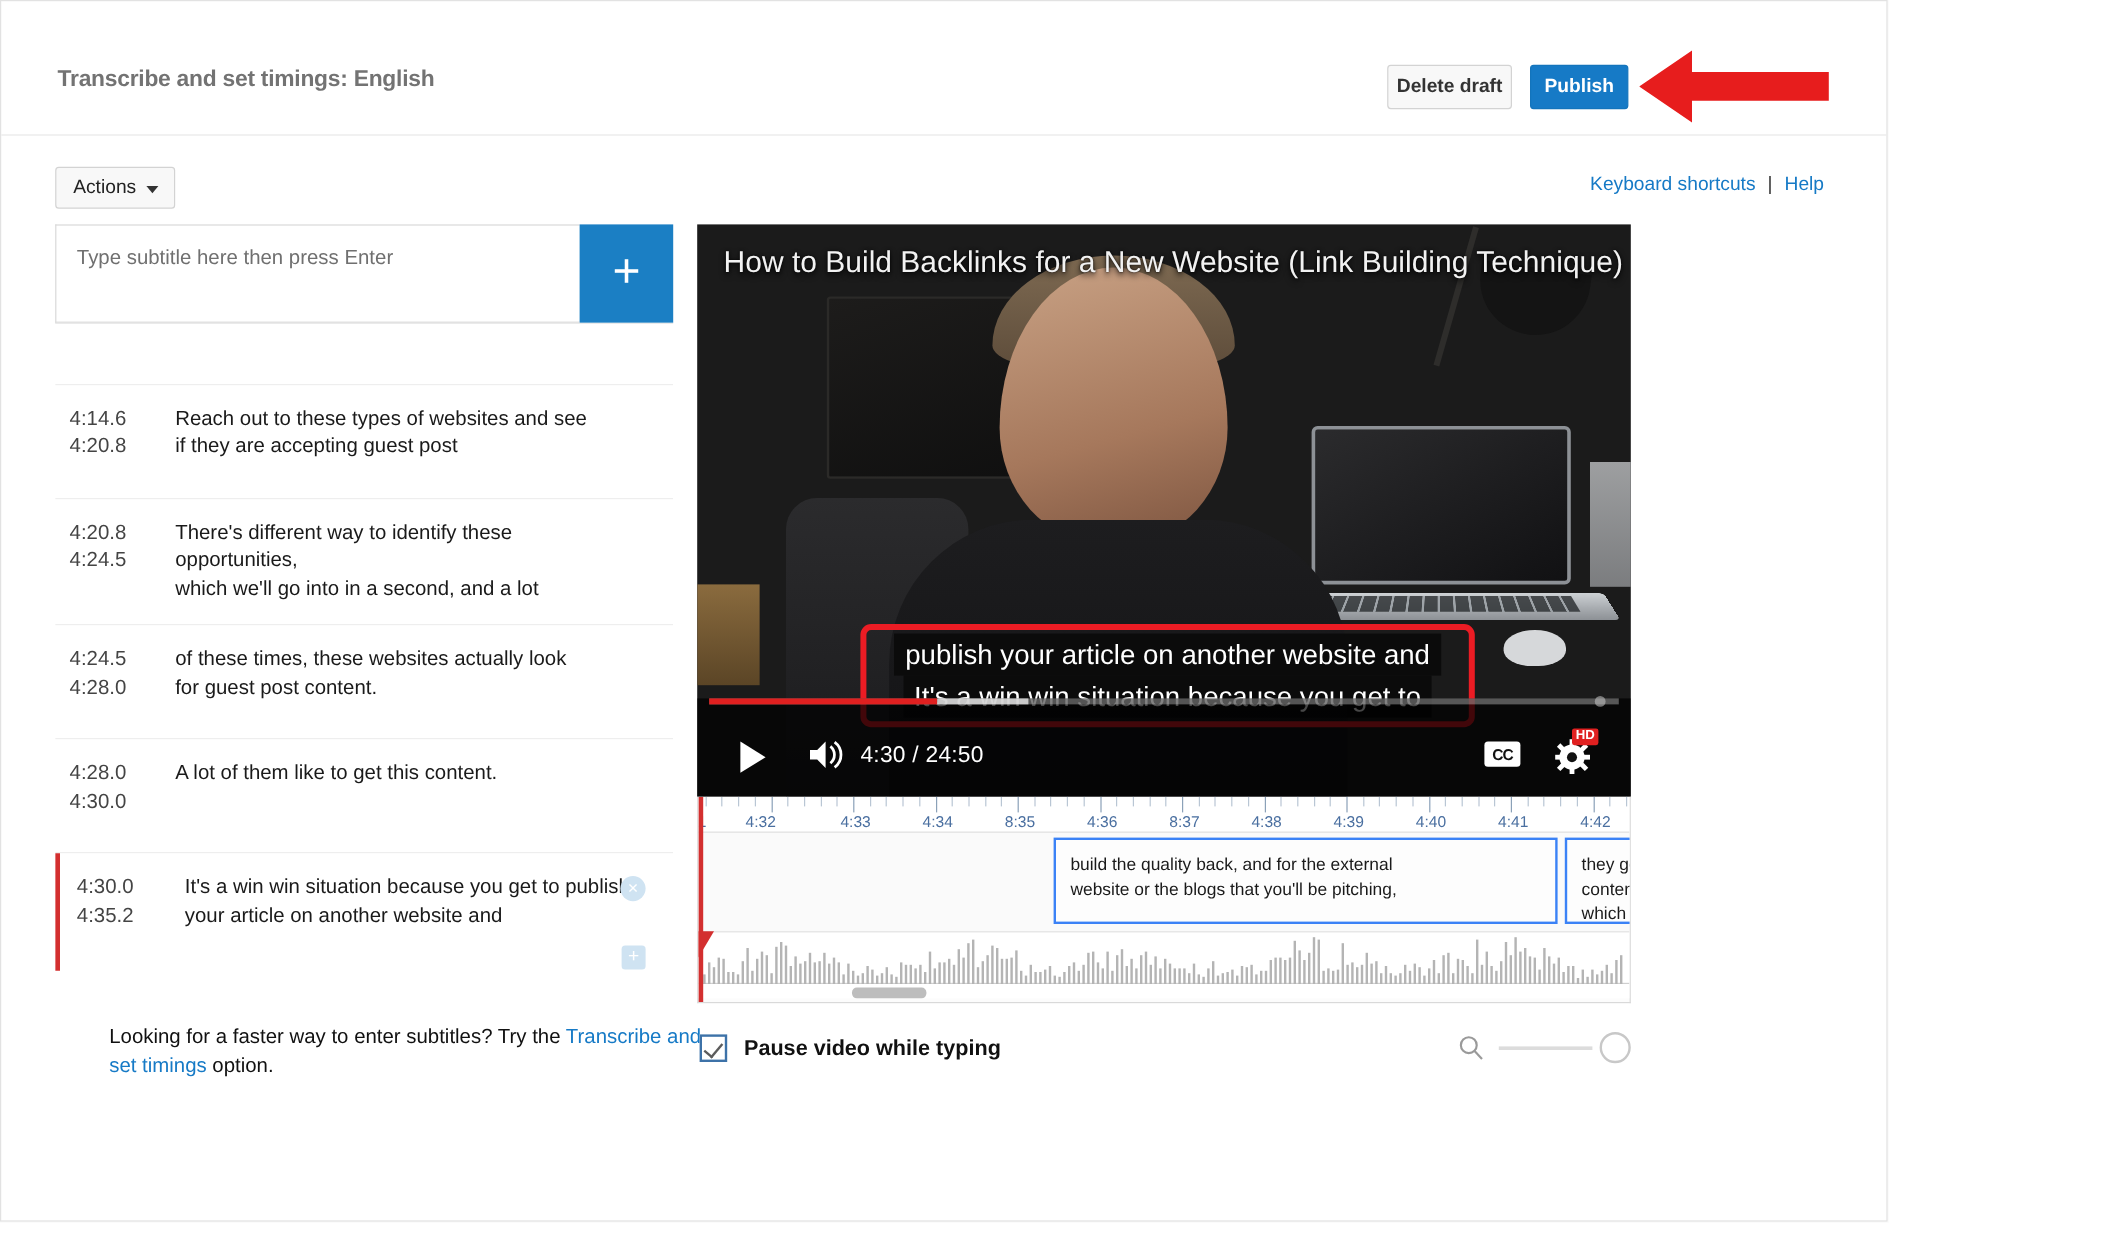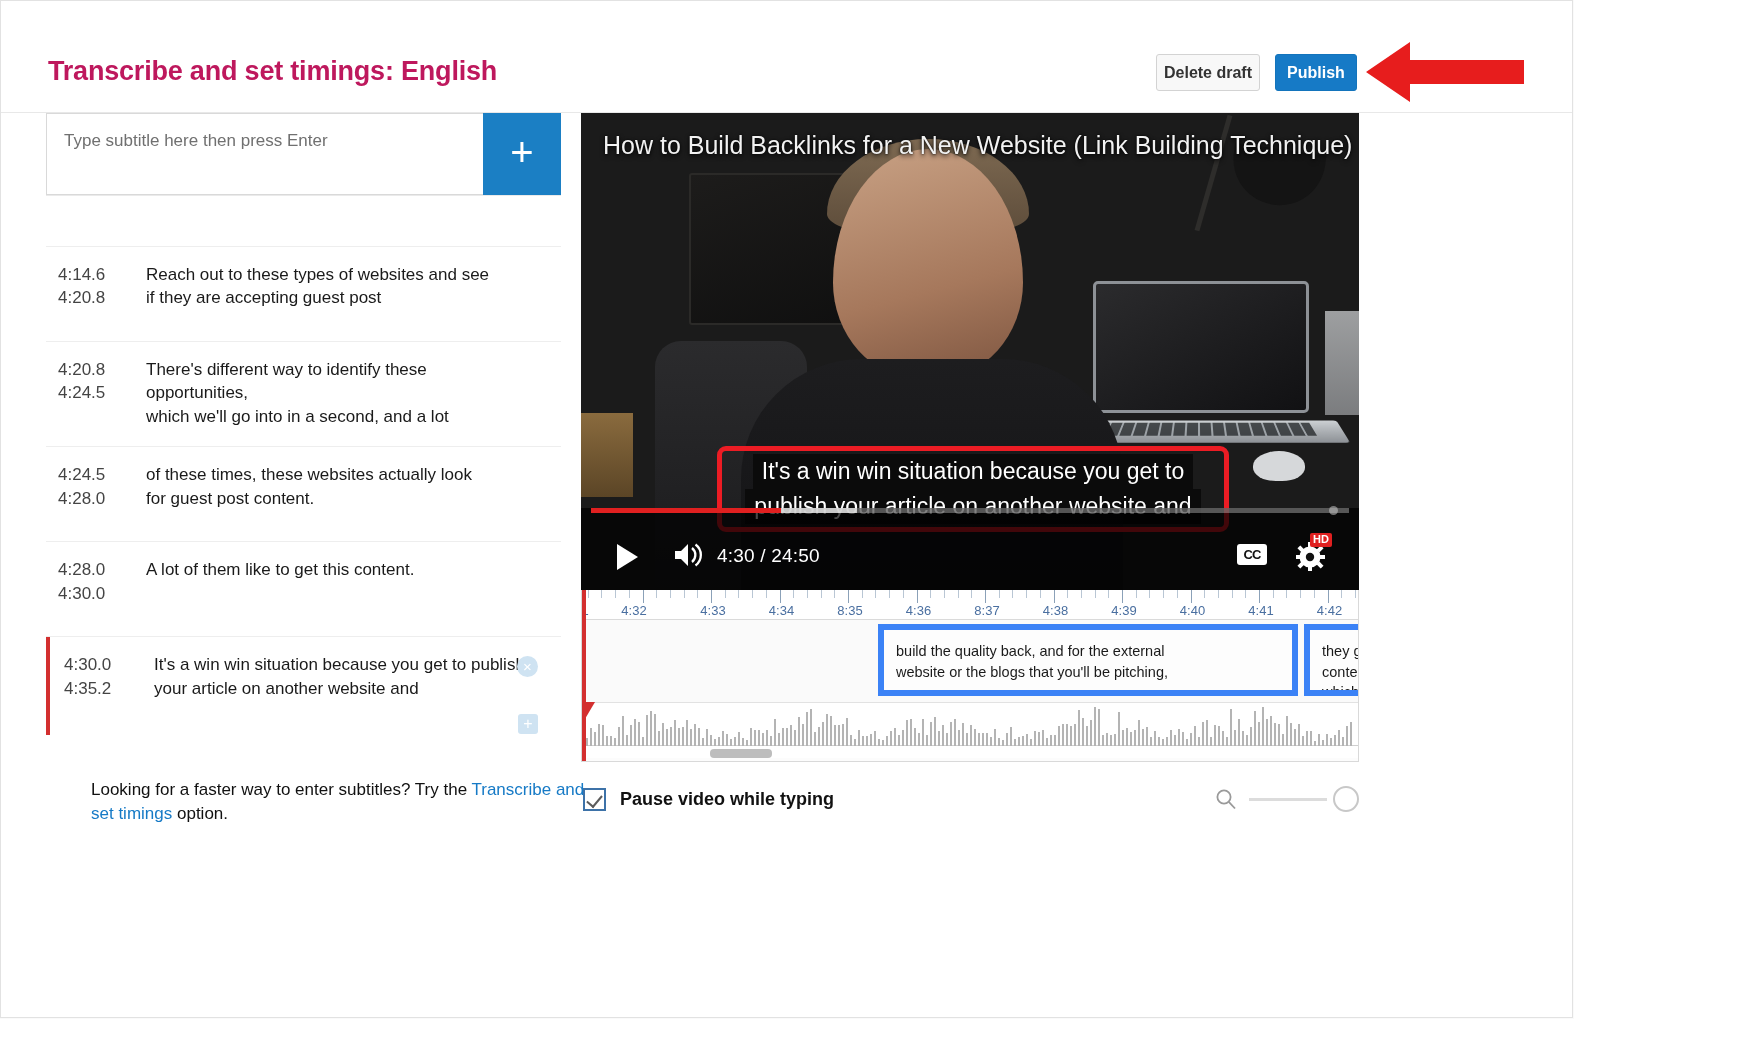--- a/index.html
+++ b/index.html
@@ -26,23 +26,23 @@
   }
   
   .header {
     position: relative;
     height: 112px;
     border-bottom: 1px solid #e8e8e8;
   }
   .page-title {
     position: absolute;
     left: 47px; top: 55px;
-    font-size: 27px;
+    font-size: 19px;
     font-weight: bold;
-    color: #be185d;
+    color: #737373;
     letter-spacing: -0.2px;
   }
   .btn {
     position: absolute;
     font-family: "Liberation Sans", sans-serif;
     font-size: 16px;
     font-weight: bold;
     border-radius: 3px;
     cursor: pointer;
     display: flex;
@@ -489,21 +489,21 @@
   .cue-blocks {
     position: relative;
     height: 82px;
     background: #fafafa;
   }
   .cue-block {
     position: absolute;
     top: 4px;
     height: 72px;
     background: #fdfdfd;
-    border: 6px solid #3b82f6;
+    border: 2px solid #3b82f6;
     font-size: 14.5px;
     color: #1a1a1a;
     line-height: 1.42;
     padding: 11px 10px 0 12px;
     overflow: hidden;
     white-space: pre-line;
     cursor: pointer;
   }
   .cue-block.selected { border: 1px solid #6d9fd4; background: #ffffff; }
   .waveform {
@@ -603,20 +603,31 @@
 <div id="root">
 
   <div class="page-card">
 
     <div class="header">
       <div class="page-title">Transcribe and set timings: English</div>
       <div class="btn btn-delete">Delete draft</div>
       <div class="btn btn-publish">Publish</div>
     </div>
 
+    <div class="toolbar">
+      <div class="actions-btn">
+        <span>Actions</span>
+        <span class="caret-down"></span>
+      </div>
+      <div class="links">
+        <a>Keyboard shortcuts</a>
+        <span class="sep">|</span>
+        <a>Help</a>
+      </div>
+    </div>
 
     <div class="body-cols">
 
       <div class="left-col">
         <div class="sub-input-wrap">
           <textarea class="sub-input" placeholder="Type subtitle here then press Enter" style=""></textarea>
           <button class="add-btn">+</button>
         </div>
 
         <div class="cue-list">
@@ -688,22 +699,22 @@
           <div class="video-chair"></div>
           <div class="video-box-left"></div>
           <div class="video-person-hair"></div>
           <div class="video-person-head"></div>
           <div class="video-person-body"></div>
           <div class="video-mouse"></div>
 
           <div class="video-title">How to Build Backlinks for a New Website (Link Building Technique)</div>
 
           <div class="cap-overlay">
+            <div class="cap-line">publish your article on another website and</div>
             <div class="cap-line">It's a win win situation because you get to</div>
-            <div class="cap-line">publish your article on another website and</div>
           </div>
 
           <div class="vplayer-bar">
             <div class="progress-track">
               <div class="progress-played"></div>
               <div class="progress-buffer"></div>
               <div class="progress-knob"></div>
             </div>
             <div class="ctrl-play"></div>
             <svg class="ctrl-vol" viewBox="0 0 30 26">

